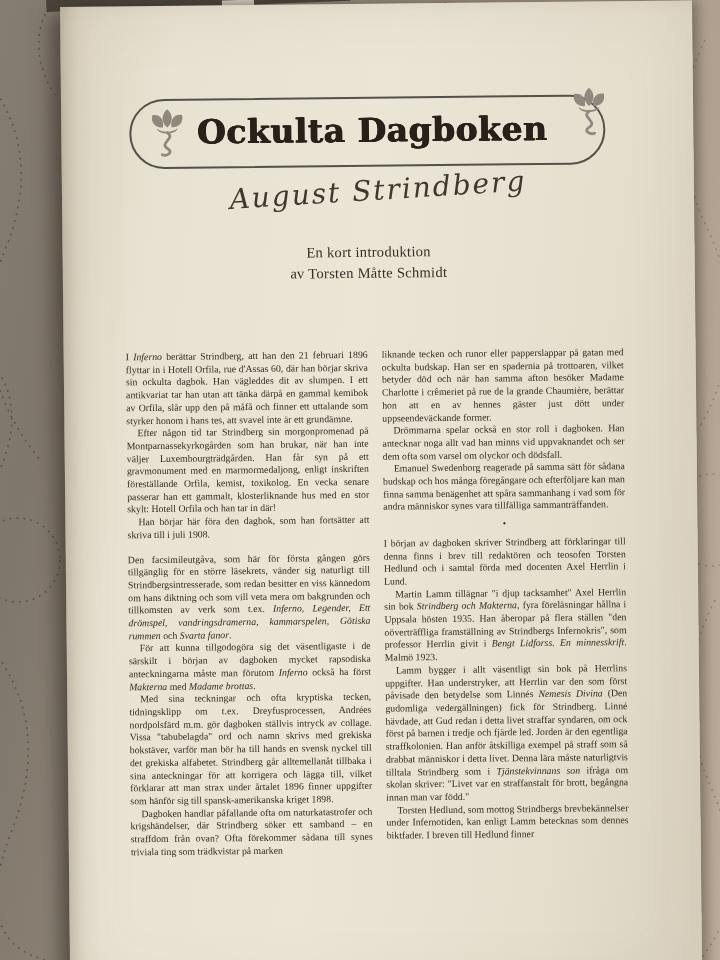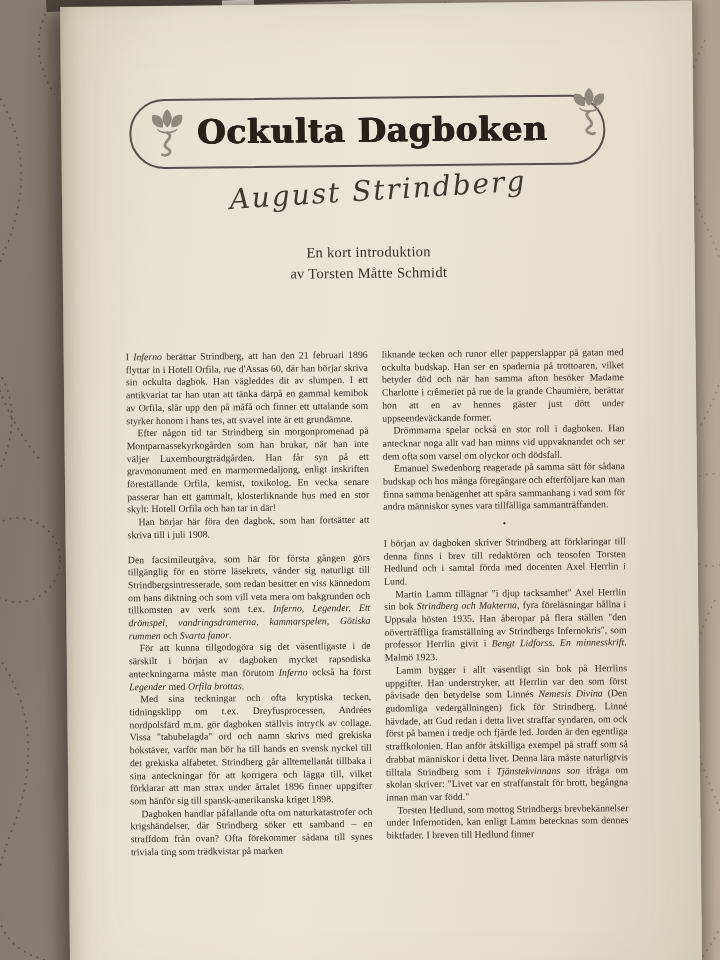--- a/index.html
+++ b/index.html
@@ -90,21 +90,21 @@
     <div>En kort introduktion</div>
     <div>av Torsten Måtte Schmidt</div>
   </div>
 
   <div class="columns">
     <div class="col" id="col-left">
         <p class="para"><span>I </span><span class="it">Inferno</span><span> berättar Strindberg, att han den 21 februari 1896 flyttar in i Hotell Orfila, rue d'Assas 60, där han börjar skriva sin ockulta dagbok. Han vägleddes dit av slumpen. I ett antikvariat tar han utan att tänka därpå en gammal kemibok av Orfila, slår upp den på måfå och finner ett uttalande som styrker honom i hans tes, att svavel inte är ett grundämne.</span></p>
         <p class="para indent"><span>Efter någon tid tar Strindberg sin morgonpromenad på Montparnassekyrkogården som han brukar, när han inte väljer Luxembourgträdgården. Han får syn på ett gravmonument med en marmormedaljong, enligt inskriften föreställande Orfila, kemist, toxikolog. En vecka senare passerar han ett gammalt, klosterliknande hus med en stor skylt: Hotell Orfila och han tar in där!</span></p>
         <p class="para indent"><span>Han börjar här föra den dagbok, som han fortsätter att skriva till i juli 1908.</span></p>
         <p class="para gap"><span>Den facsimileutgåva, som här för första gången görs tillgänglig för en större läsekrets, vänder sig naturligt till Strindbergsintresserade, som redan besitter en viss kännedom om hans diktning och som vill veta mera om bakgrunden och tillkomsten av verk som t.ex. </span><span class="it">Inferno, Legender, Ett drömspel, vandringsdramerna, kammarspelen, Götiska rummen</span><span> och </span><span class="it">Svarta fanor</span><span>.</span></p>
-        <p class="para indent"><span>För att kunna tillgodogöra sig det väsentligaste i de särskilt i början av dagboken mycket rapsodiska anteckningarna måste man förutom </span><span class="it">Inferno</span><span> också ha först </span><span class="it">Legender</span><span> med </span><span class="it">Orfila brottas</span><span>.</span></p>
+        <p class="para indent"><span>För att kunna tillgodogöra sig det väsentligaste i de särskilt i början av dagboken mycket rapsodiska anteckningarna måste man förutom </span><span class="it">Inferno</span><span> också ha först </span><span class="it">Makterna</span><span> med </span><span class="it">Madame brottas</span><span>.</span></p>
         <p class="para indent"><span>Med sina teckningar och ofta kryptiska tecken, tidningsklipp om t.ex. Dreyfusprocessen, Andrées nordpolsfärd m.m. gör dagboken ställvis intryck av collage. Vissa "tabubelagda" ord och namn skrivs med grekiska bokstäver, varför man bör ha till hands en svensk nyckel till det grekiska alfabetet. Strindberg går alltemellanåt tillbaka i sina anteckningar för att korrigera och lägga till, vilket förklarar att man strax under årtalet 1896 finner uppgifter som hänför sig till spansk-amerikanska kriget 1898.</span></p>
         <p class="para indent"><span>Dagboken handlar påfallande ofta om naturkatastrofer och krigshändelser, där Strindberg söker ett samband – en straffdom från ovan? Ofta förekommer sådana till synes triviala ting som trädkvistar på marken</span></p>
       </div>
     <div class="col" id="col-right">
         <p class="para"><span>liknande tecken och runor eller papperslappar på gatan med ockulta budskap. Han ser en spadernia på trottoaren, vilket betyder död och när han samma afton besöker Madame Charlotte i crêmeriet på rue de la grande Chaumière, berättar hon att en av hennes gäster just dött under uppseendeväckande former.</span></p>
         <p class="para indent"><span>Drömmarna spelar också en stor roll i dagboken. Han antecknar noga allt vad han minns vid uppvaknandet och ser dem ofta som varsel om olyckor och dödsfall.</span></p>
         <p class="para indent"><span>Emanuel Swedenborg reagerade på samma sätt för sådana budskap och hos många föregångare och efterföljare kan man finna samma benägenhet att spåra sammanhang i vad som för andra människor synes vara tillfälliga sammanträffanden.</span></p>
         <p class="para gap center"><span>•</span></p>
         <p class="para"><span>I början av dagboken skriver Strindberg att förklaringar till denna finns i brev till redaktören och teosofen Torsten Hedlund och i samtal förda med docenten Axel Herrlin i Lund.</span></p>
         <p class="para indent"><span>Martin Lamm tillägnar "i djup tacksamhet" Axel Herrlin sin bok </span><span class="it">Strindberg och Makterna</span><span>, fyra föreläsningar hållna i Uppsala hösten 1935. Han åberopar på flera ställen "den oöverträffliga framställning av Strindbergs Infernokris", som professor Herrlin givit i </span><span class="it">Bengt Lidforss. En minnesskrift</span><span>. Malmö 1923.</span></p>

